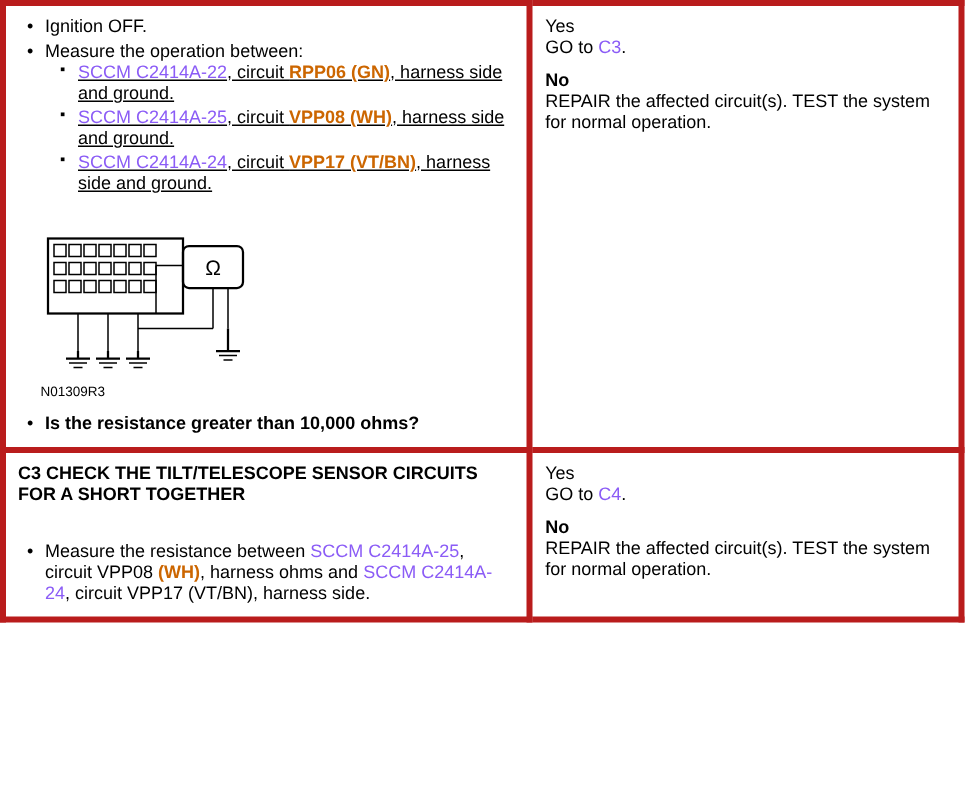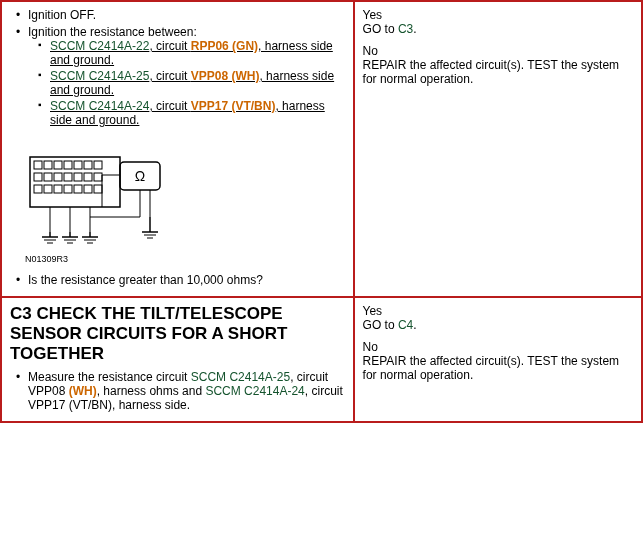--- a/index.html
+++ b/index.html
@@ -16,21 +16,21 @@
       min-height: 533px;
     }
 
     .main-table {
       width: 100%;
       border-collapse: collapse;
       border: 1px solid #000;
     }
 
     .main-table td {
-      border: 2px solid #b91c1c;
+      border: 4px solid #b91c1c;
       vertical-align: top;
       padding: 6px 8px;
     }
 
     .left-col {
       width: 55%;
     }
 
     .right-col {
       width: 45%;
@@ -67,77 +67,77 @@
     }
 
     .sub-list > li::before {
       content: '▪';
       position: absolute;
       left: 2px;
       font-size: 10px;
     }
 
     .blue-link {
-      color: #14532d;
+      color: #8b5cf6;
       text-decoration: none;
     }
 
     .orange-text {
       color: #cc6600;
       font-weight: bold;
     }
 
     .yes-no-section {
       margin-bottom: 6px;
     }
 
     .yes-label {
       font-weight: normal;
       font-size: 12px;
     }
 
     .no-label {
-      font-weight: normal;
+      font-weight: bold;
       font-size: 12px;
       margin-top: 8px;
     }
 
     .diagram-container {
       margin: 10px 0 6px 10px;
     }
 
     .diagram-svg {
       display: block;
     }
 
     .question-text {
-      font-weight: normal;
+      font-weight: bold;
       margin-top: 20px;
     }
 
     .c3-header {
       font-weight: bold;
-      margin-bottom: 6px;
-      font-size: 17px;
+      margin-bottom: 24px;
+      font-size: 12px;
     }
   </style>
 </head>
 <body>
 
 <table class="main-table">
 
   <tbody>
       <tr>
     <td class="left-col">
       <ul class="bullet-list">
         <li>
           <span>Ignition OFF.</span>
         </li>
         <li>
-          <span>Ignition the resistance between:</span>
+          <span>Measure the operation between:</span>
           <ul class="sub-list">
             <li>
               <a href="#" class="blue-link">SCCM C2414A-22</a><span>, circuit </span><span class="orange-text">RPP06 (GN)</span><span>, harness side and ground.</span>
             </li>
             <li>
               <a href="#" class="blue-link">SCCM C2414A-25</a><span>, circuit </span><span class="orange-text">VPP08 (WH)</span><span>, harness side and ground.</span>
             </li>
             <li>
               <a href="#" class="blue-link">SCCM C2414A-24</a><span>, circuit </span><span class="orange-text">VPP17 (VT/BN)</span><span>, harness side and ground.</span>
             </li>
@@ -230,21 +230,21 @@
         <div>REPAIR the affected circuit(s). TEST the system for normal operation.</div>
       </div>
     </td>
   </tr>
 
   <tr>
     <td class="left-col">
       <div class="c3-header">C3 CHECK THE TILT/TELESCOPE SENSOR CIRCUITS FOR A SHORT TOGETHER</div>
       <ul class="bullet-list">
         <li>
-          <span>Measure the resistance circuit</span>
+          <span>Measure the resistance between</span>
           <span> </span>
           <a href="#" class="blue-link">SCCM C2414A-25</a><span>, circuit VPP08 </span><span class="orange-text">(WH)</span><span>, harness ohms and </span><a href="#" class="blue-link">SCCM C2414A-24</a><span>, circuit VPP17 (VT/BN), harness side.</span>
         </li>
       </ul>
     </td>
     <td class="right-col">
       <div class="yes-no-section">
         <div class="yes-label">Yes</div>
         <div>
           <span>GO to </span><a href="#" class="blue-link">C4</a><span>.</span>

